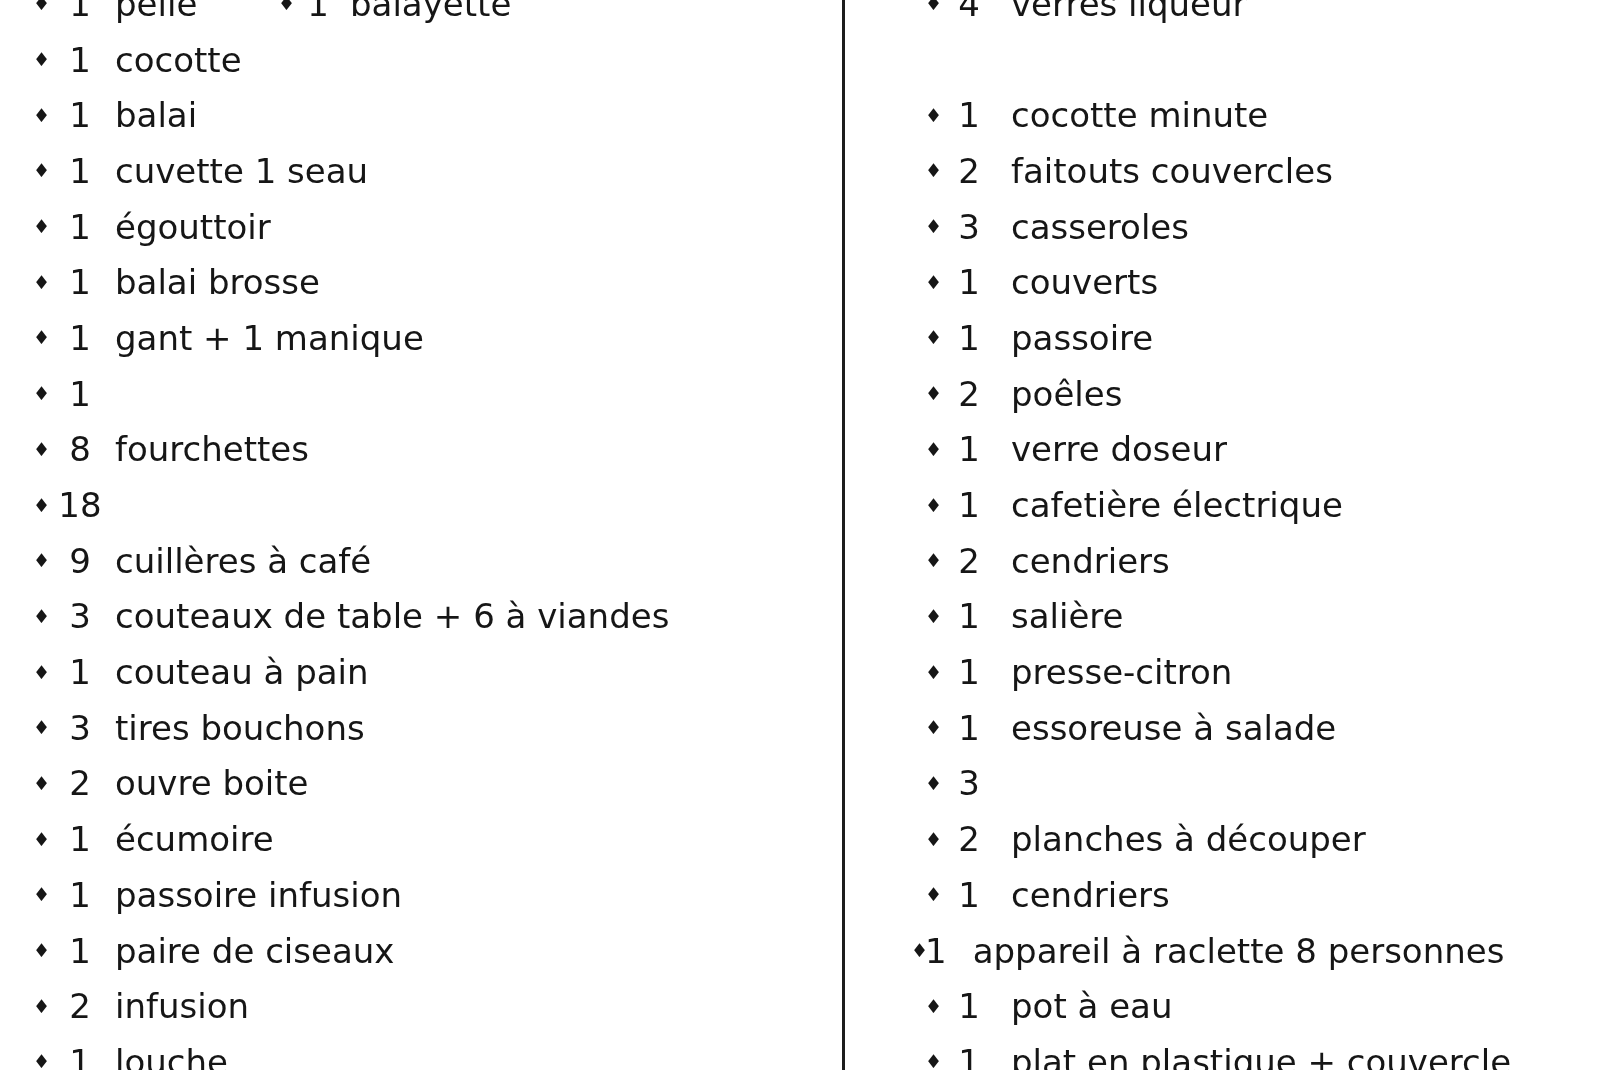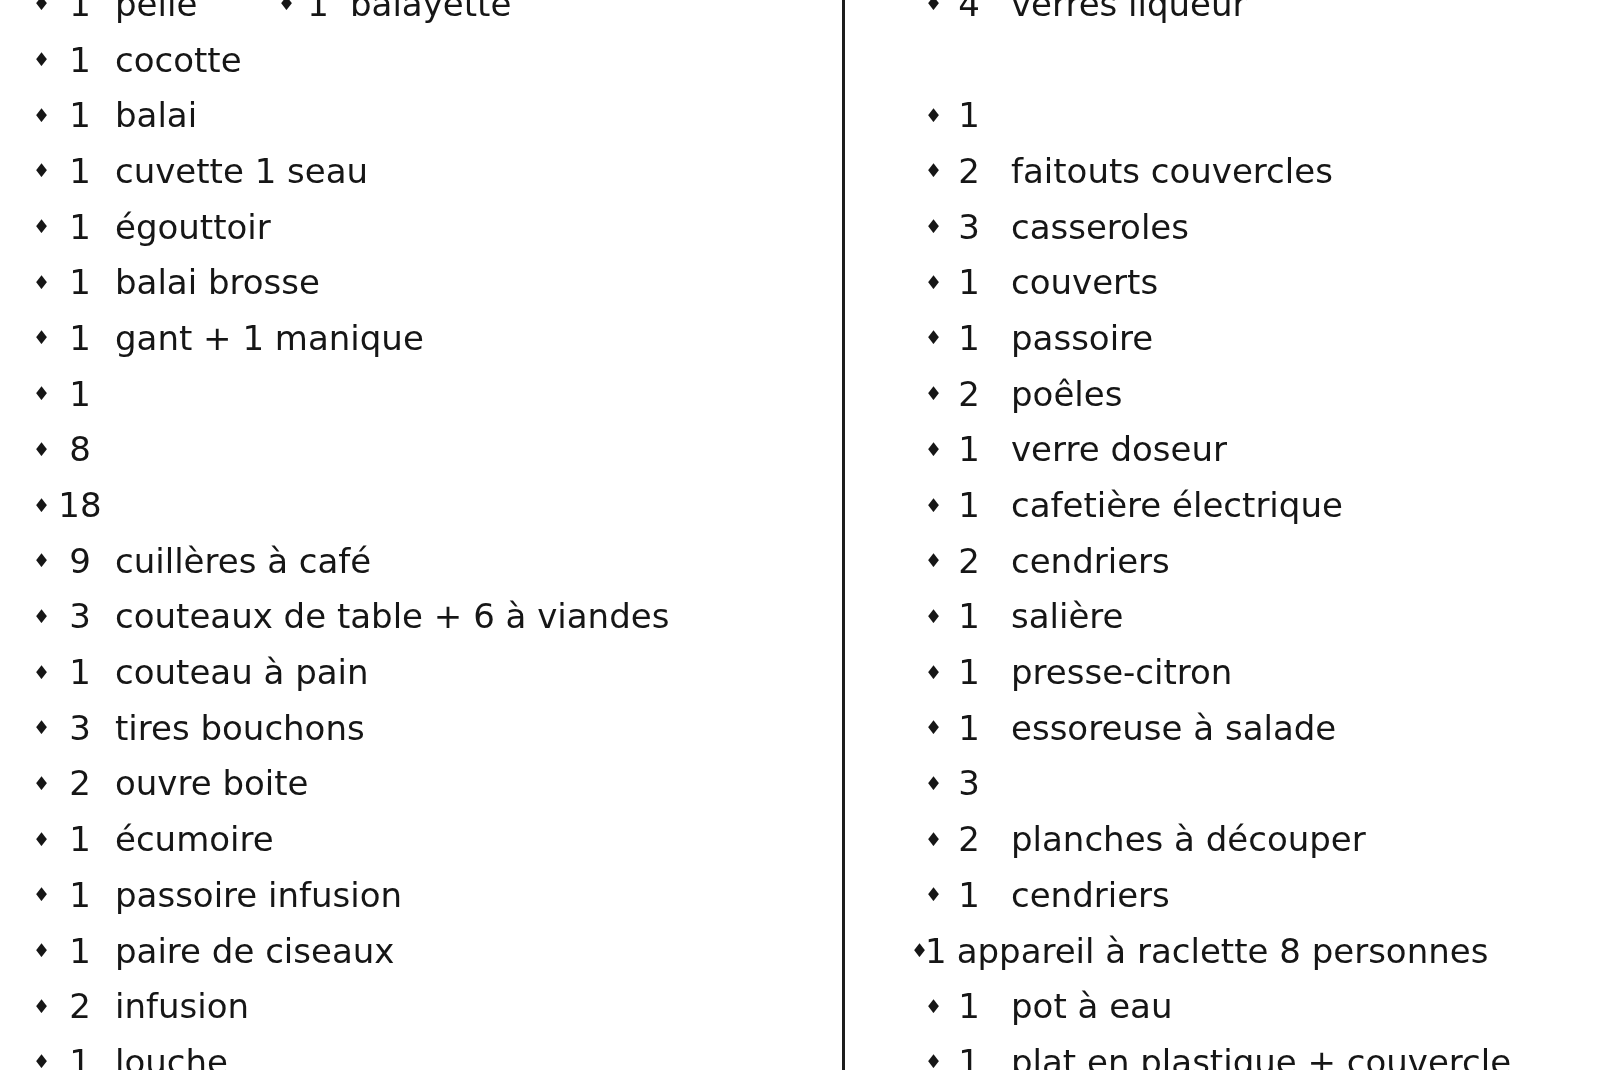--- a/index.html
+++ b/index.html
@@ -61,21 +61,21 @@
     display: flex;
     align-items: center;
   }
   .extra .bullet { margin-left: 0; width: 16px; }
   .extra .qty    { width: 48px; }
   .extra .label  { margin-left: 8px; }
 
   
   .row.tight .bullet { margin-left: 66px; width: 14px; }
   .row.tight .qty    { width: auto; margin-right: 10px; }
-  .row.tight .label  { margin-left: 0; }
+  .row.tight .label  { margin-left: 16px; }
 
   .divider {
     position: absolute;
     left: 842px;
     top: 0;
     width: 3px;
     height: 100%;
     background: var(--rule, #1c1c1c);
   }
 </style>
@@ -124,20 +124,21 @@
         <span class="qty">1</span>
         <span class="label">gant + 1 manique</span>
       </div>
       <div class="row">
         <span class="bullet">♦</span>
         <span class="qty">1</span>
       </div>
       <div class="row">
         <span class="bullet">♦</span>
         <span class="qty">8</span>
+        <span class="label">fourchettes</span>
       </div>
       <div class="row">
         <span class="bullet">♦</span>
         <span class="qty">18</span>
       </div>
       <div class="row">
         <span class="bullet">♦</span>
         <span class="qty">9</span>
         <span class="label">cuillères à café</span>
       </div>
@@ -191,20 +192,21 @@
   <div class="col col-right" id="col-right">
       <div class="row">
         <span class="bullet">♦</span>
         <span class="qty">4</span>
         <span class="label">verres liqueur</span>
       </div>
       <div class="row blank"></div>
       <div class="row">
         <span class="bullet">♦</span>
         <span class="qty">1</span>
+        <span class="label">cocotte minute</span>
       </div>
       <div class="row">
         <span class="bullet">♦</span>
         <span class="qty">2</span>
         <span class="label">faitouts couvercles</span>
       </div>
       <div class="row">
         <span class="bullet">♦</span>
         <span class="qty">3</span>
         <span class="label">casseroles</span>

